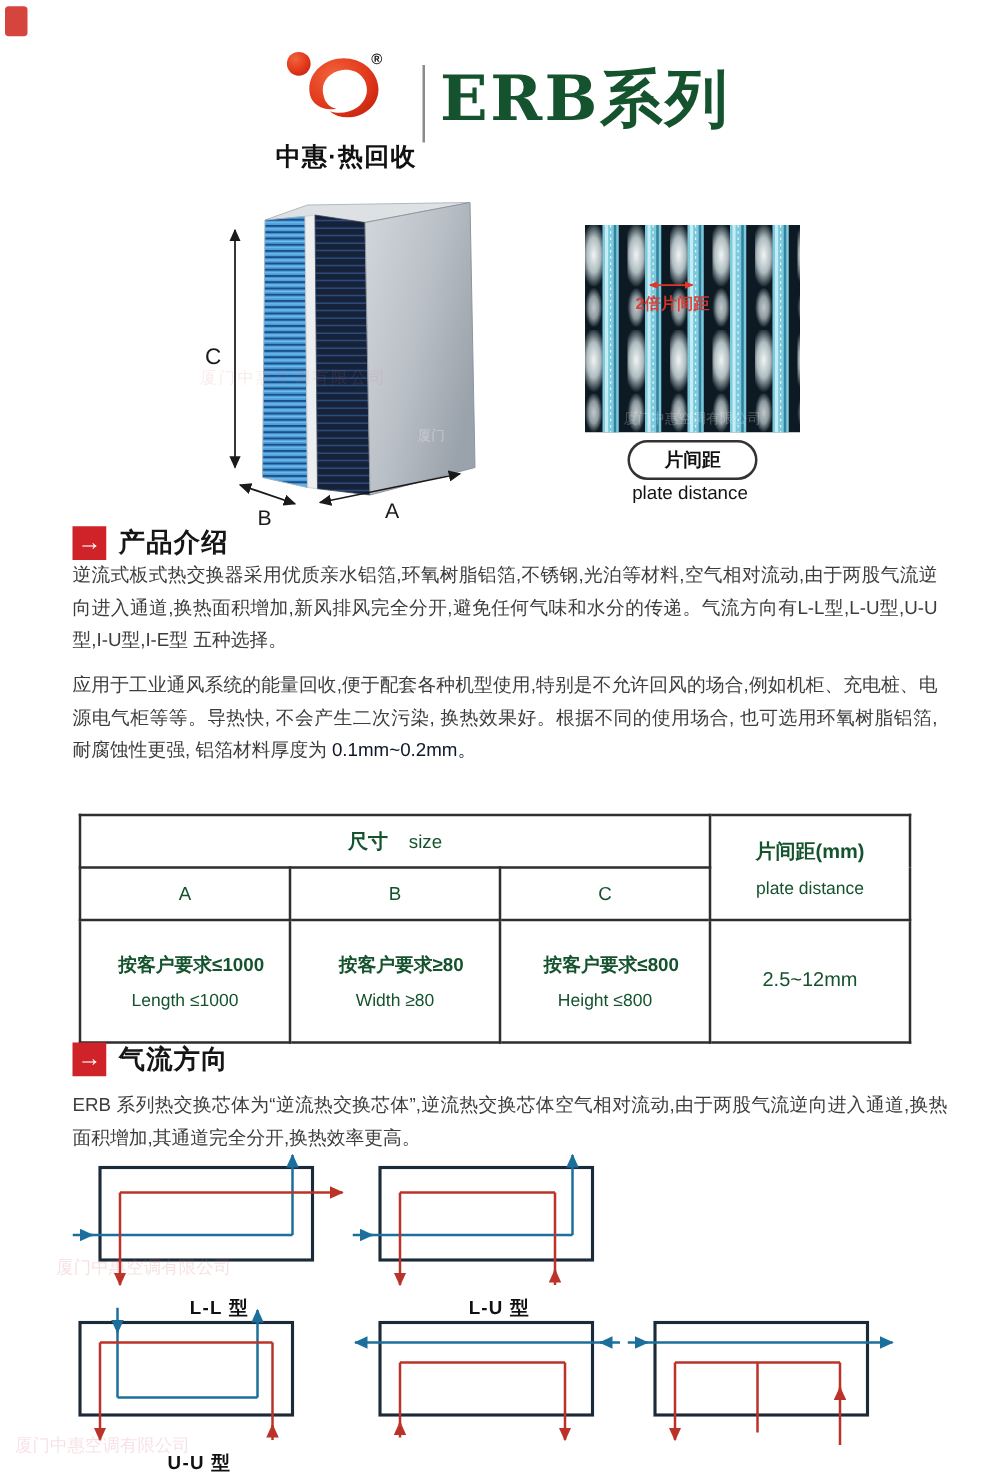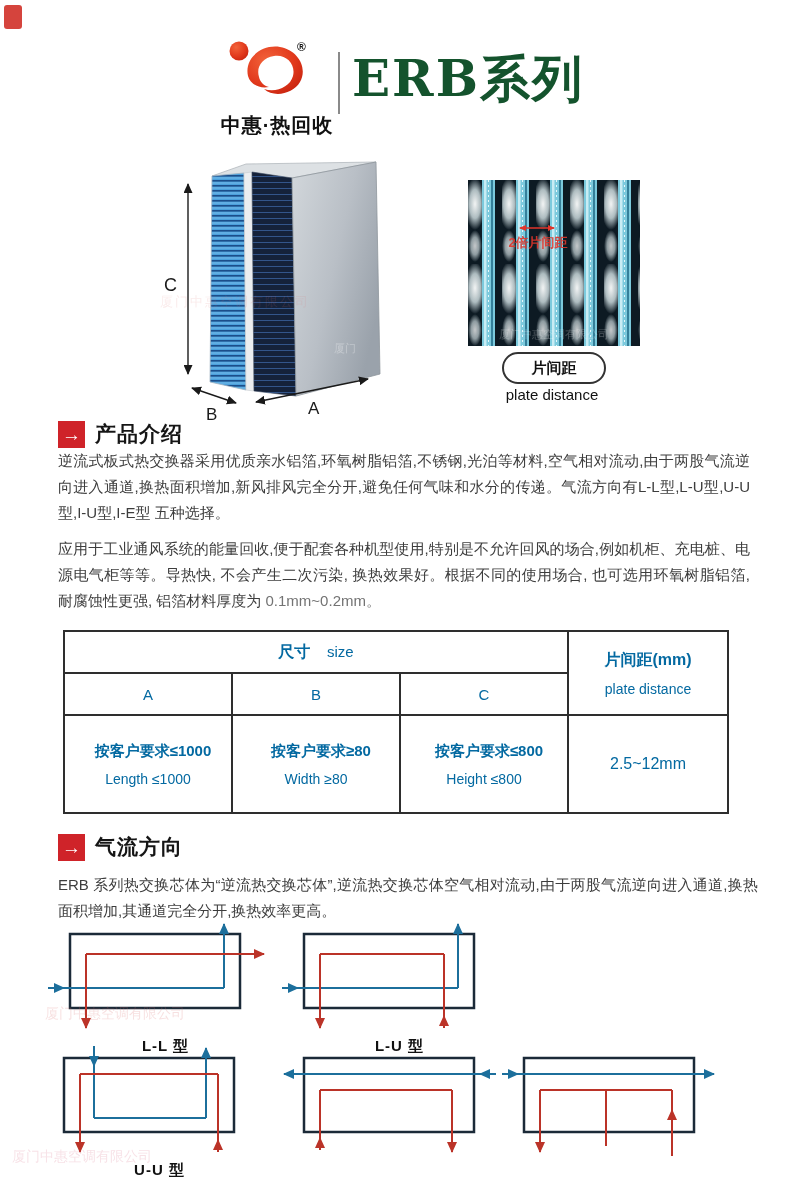--- a/index.html
+++ b/index.html
@@ -17,25 +17,25 @@
 
   
   .sec-head{position:absolute;display:flex;align-items:center;gap:10px;}
   .sec-icon{width:27px;height:27px;background:#cf2329;color:#fff;display:flex;align-items:center;
             justify-content:center;font-weight:bold;font-size:19px;line-height:1;}
   .sec-title{font-family:"DejaVu Serif","Liberation Serif",serif;font-weight:bold;font-size:21px;
              color:#151515;letter-spacing:1px;}
 
   .body-text{position:absolute;left:58px;width:692px;font-size:15px;line-height:26px;color:#3d3d3d;
              text-align:justify;}
-  .red-text{color:#737373;}
-
-  
-  .spec-table{position:absolute;left:63px;top:630px;width:664px;border-collapse:collapse;
-              table-layout:fixed;font-size:15px;color:#0369a1;}
+  .red-text{color:#0f172a;}
+
+  
+  .spec-table{position:absolute;left:63px;top:651px;width:664px;border-collapse:collapse;
+              table-layout:fixed;font-size:15px;color:#14532d;}
   .spec-table td{border:2px solid #2e2e2e;text-align:center;vertical-align:middle;padding:0;}
   .cell-cn{font-weight:bold;font-size:15px;display:block;padding-left:10px;}
   .cell-en{font-size:14px;display:block;margin-top:10px;font-weight:normal;}
   .hdr-cn{font-weight:bold;font-size:16px;}
   .hdr-en{font-weight:normal;font-size:15px;}
 
   
   .diag{position:absolute;width:235px;text-align:center;}
   .diag svg{display:block;}
   .diag-label{font-weight:bold;font-size:15px;color:#111;margin-top:1px;letter-spacing:1px;}
@@ -234,21 +234,21 @@
     </tr>
   </tbody>
     </table>
 
   <div class="sec-head" style="left:58px;top:833px">
     <div class="sec-icon">→</div>
     <div class="sec-title">气流方向</div>
   </div>
   <div class="body-text" style="top:872px;width:700px">ERB 系列热交换芯体为“逆流热交换芯体”,逆流热交换芯体空气相对流动,由于两股气流逆向进入通道,换热面积增加,其通道完全分开,换热效率更高。</div>
 
-  <div class="diag" style="left:48px;top:922px">
+  <div class="diag" style="left:58px;top:922px">
     <svg width="235" height="114" viewBox="0 0 235 114">
       <rect x="22" y="12" width="170" height="74" fill="none" stroke="#1b2a38" stroke-width="2.5"></rect>
       <line x1="0" y1="66" x2="16" y2="66" stroke="#1c6f9c" stroke-width="2" marker-end="url(#mBlue)"></line>
       <line x1="14" y1="66" x2="176" y2="66" stroke="#1c6f9c" stroke-width="2"></line>
       <line x1="176" y1="66" x2="176" y2="2" stroke="#1c6f9c" stroke-width="2" marker-end="url(#mBlue)"></line>
       <line x1="38" y1="32" x2="216" y2="32" stroke="#bb3328" stroke-width="2" marker-end="url(#mRed)"></line>
       <line x1="38" y1="32" x2="38" y2="106" stroke="#bb3328" stroke-width="2" marker-end="url(#mRed)"></line>
     </svg>
     <div class="diag-label">L-L 型</div>
   </div>

